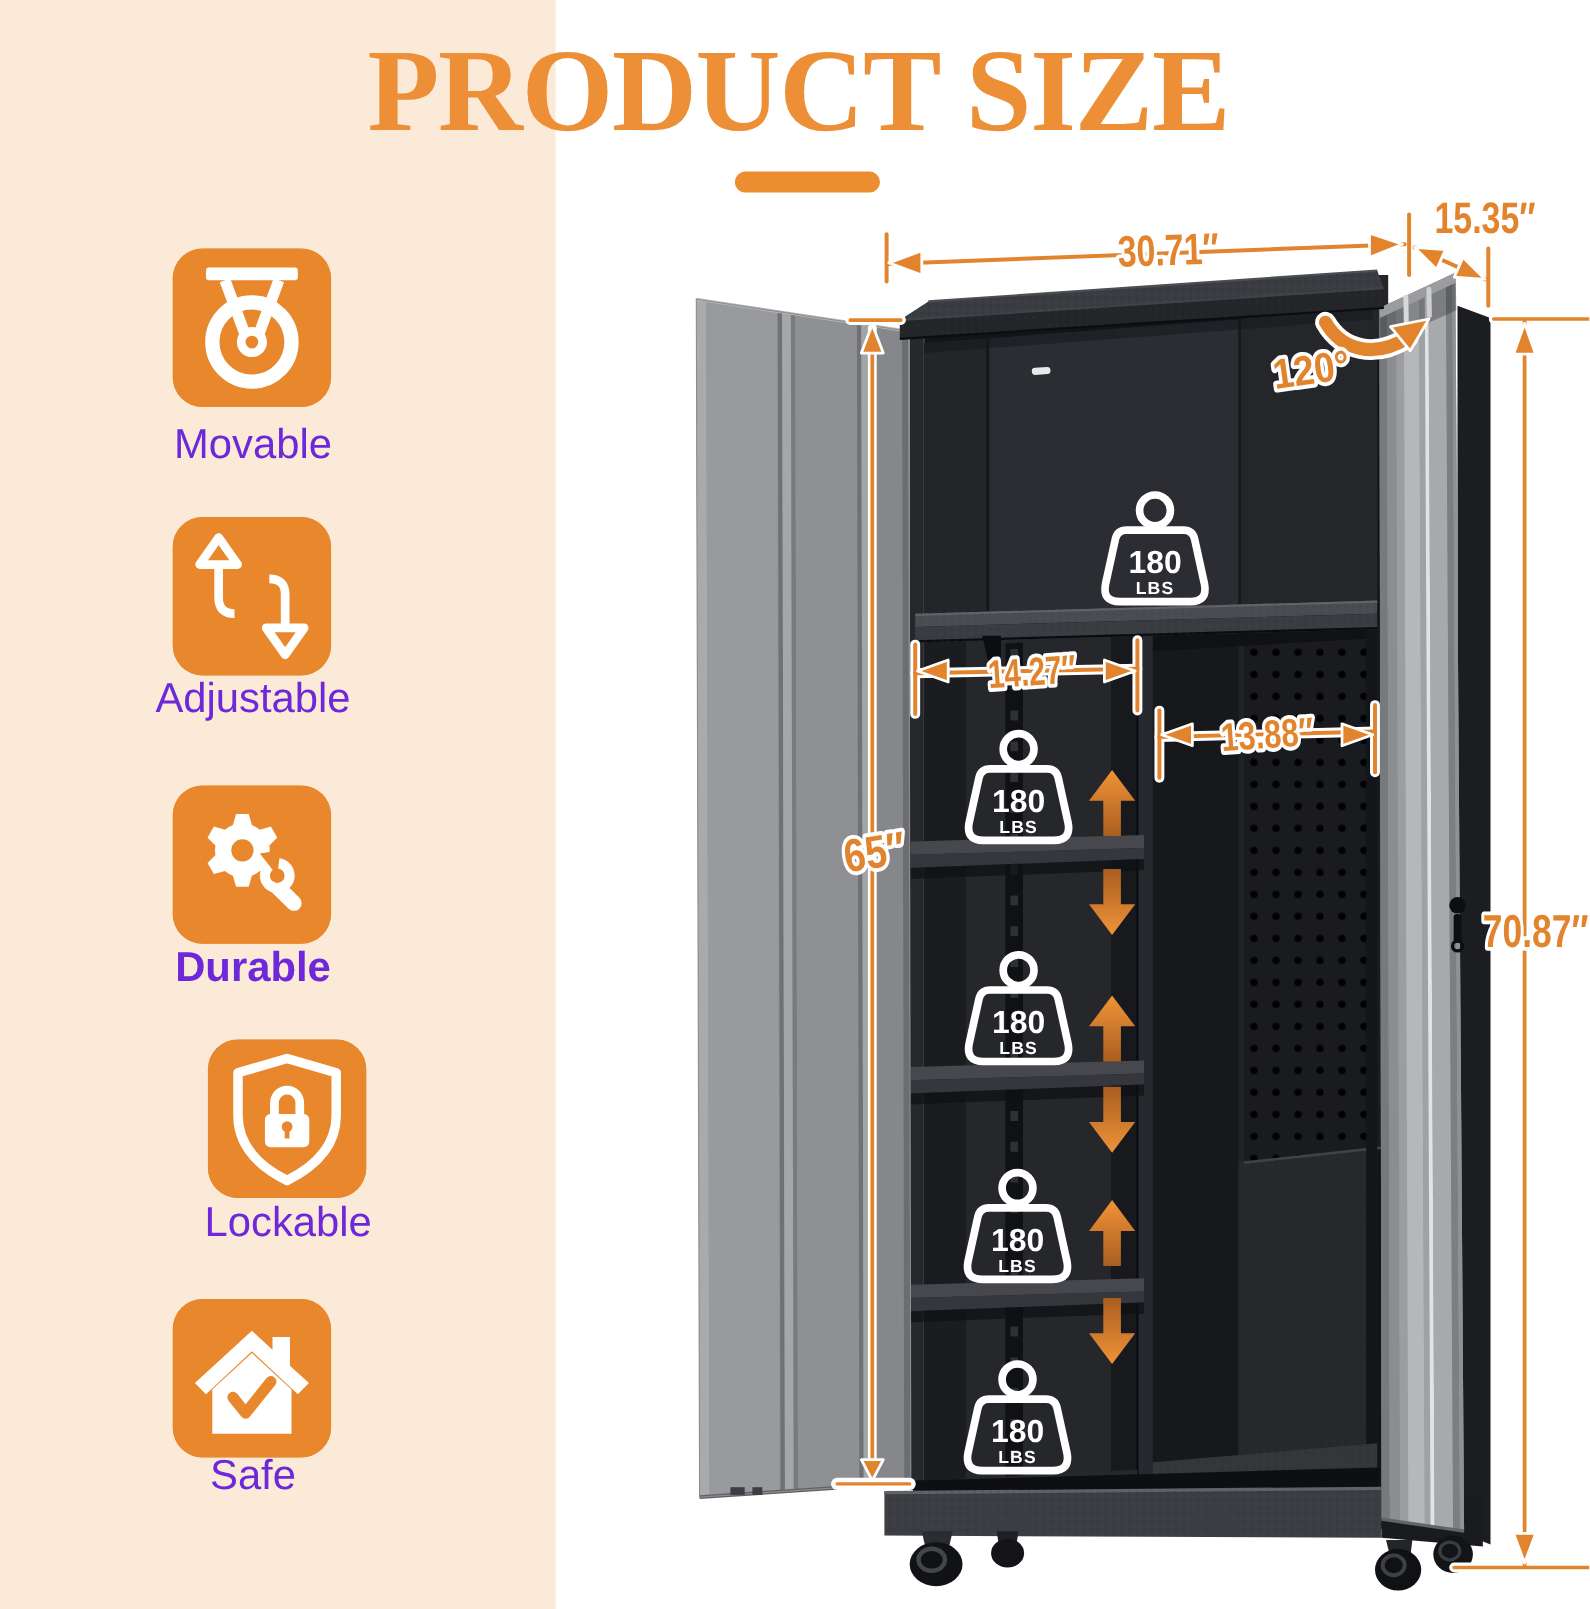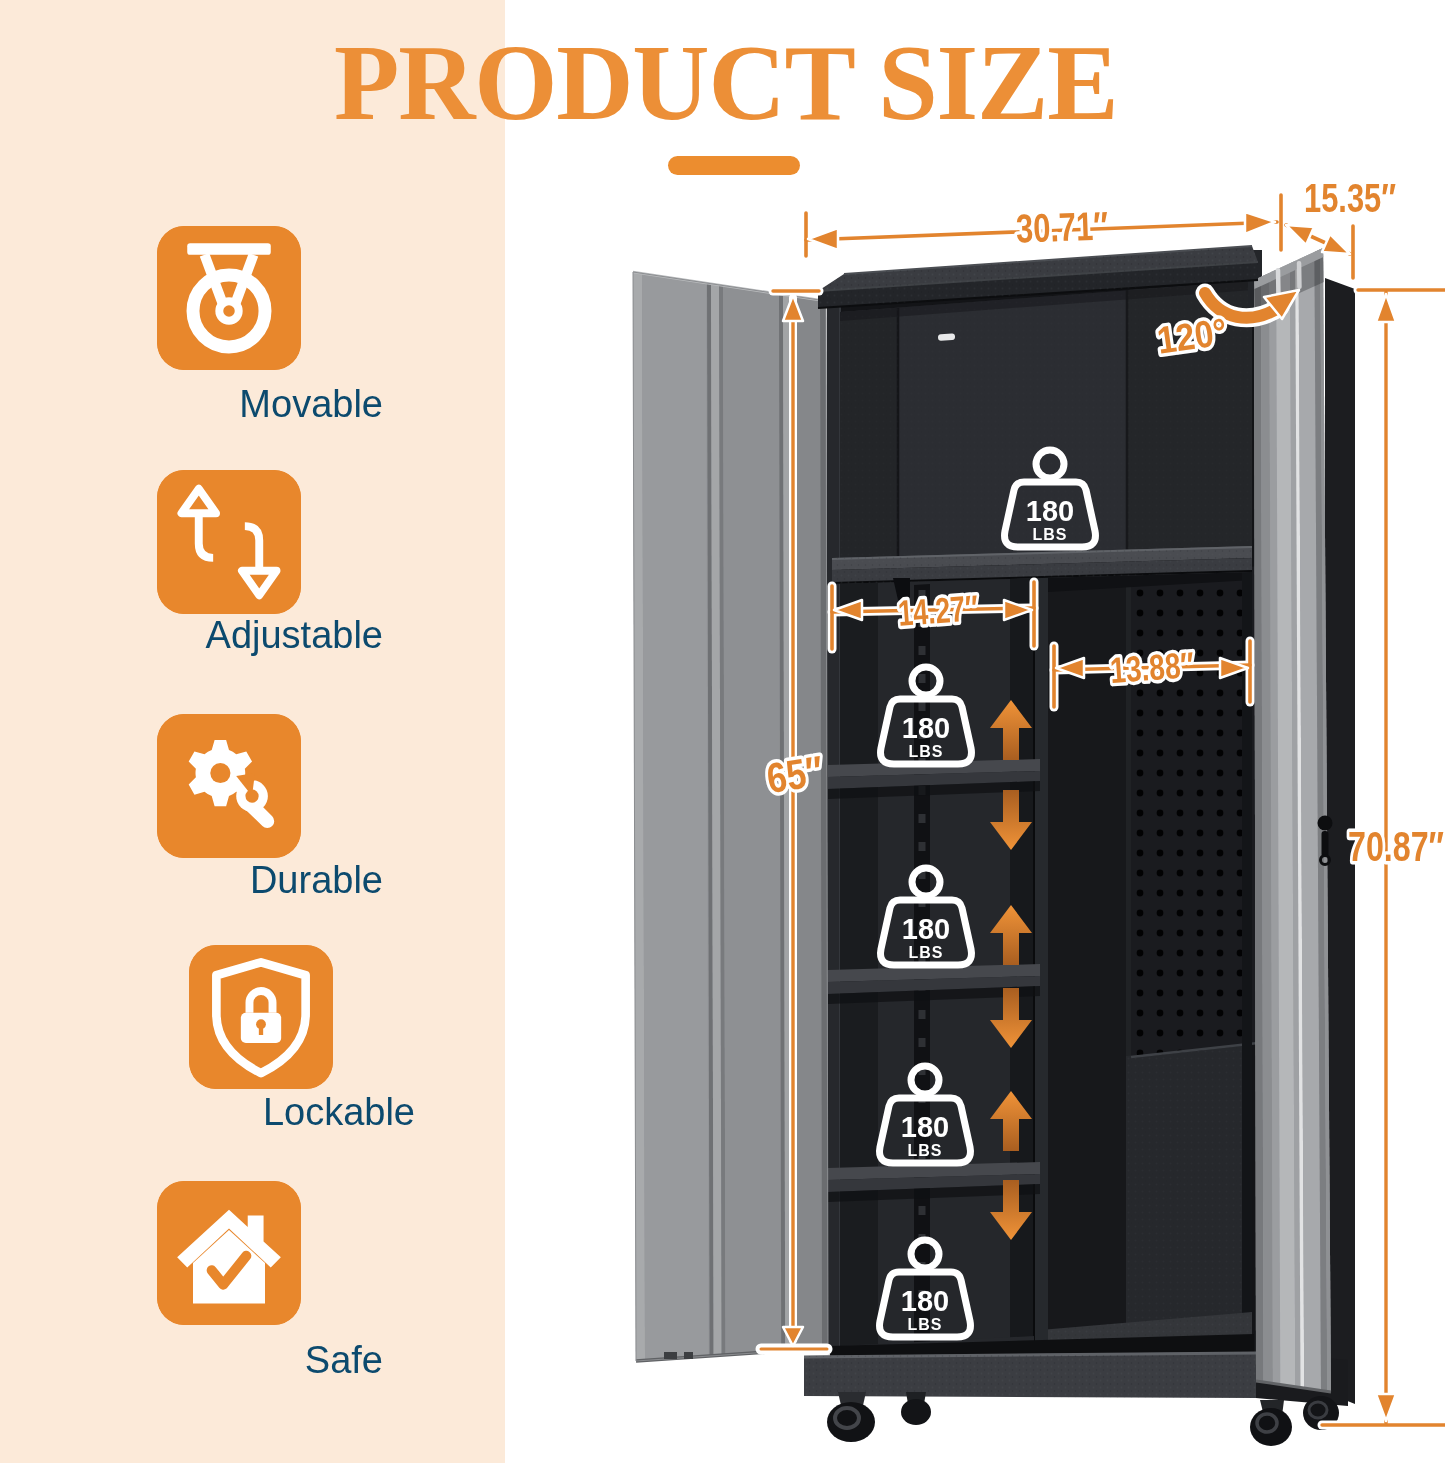--- a/index.html
+++ b/index.html
@@ -5,21 +5,21 @@
   html,body{margin:0;padding:0;}
   body{width:1445px;height:1463px;position:relative;background:#ffffff;overflow:hidden;
        font-family:"Liberation Sans", sans-serif;}
   .peach{position:absolute;left:0;top:0;width:505px;height:1463px;background:#fcead9;}
   .title{position:absolute;left:334px;top:31px;width:780px;height:130px;
          font-weight:bold;font-size:107px;letter-spacing:-1.2px;color:#ec8f37;
          white-space:nowrap;line-height:105px;font-family:Liberation Serif, serif;}
   .tbar{position:absolute;left:668px;top:156px;width:132px;height:19px;border-radius:10px;background:#ec8d2f;}
   .feat{position:absolute;left:157px;width:146px;text-align:center;}
   .fbox{width:144px;height:144px;border-radius:27px;background:#e8872c;display:block;}
-  .flab{position:absolute;left:-80px;width:306px;text-align:right;font-size:38px;color:#0c4a6e;letter-spacing:0px;}
+  .flab{position:absolute;left:-80px;width:306px;text-align:center;font-size:38px;color:#6d28d9;letter-spacing:0px;}
   svg.main{position:absolute;left:0;top:0;}
 </style>
 </head>
 <body>
 <div class="peach"></div>
 <div class="title">PRODUCT SIZE</div>
 <div class="tbar"></div>
 
 <div class="feat" style="top:226px;">
   <svg class="fbox" viewBox="0 0 100 100">
@@ -53,21 +53,21 @@
     <rect width="100" height="100" rx="19" fill="#e8872c"></rect>
     <g fill="#fff">
       <path d="M40 18 l8 0 2 7 a17 17 0 0 1 5 3 l7-2 4 7 -5 5 a17 17 0 0 1 0 6 l5 5 -4 7 -7-2 a17 17 0 0 1 -5 3 l-2 7 -8 0 -2-7 a17 17 0 0 1 -5-3 l-7 2 -4-7 5-5 a17 17 0 0 1 0-6 l-5-5 4-7 7 2 a17 17 0 0 1 5-3 Z"></path>
       <circle cx="44" cy="41" r="7" fill="#e8872c"></circle>
       <path d="M66 57 L80 71 a4.8 4.8 0 0 1 -6.8 6.8 L59 64 Z"></path>
       <circle cx="66" cy="57" r="11"></circle>
       <polygon points="66,57 55,43 68,41" fill="#e8872c"></polygon>
       <circle cx="66" cy="57" r="4.6" fill="#e8872c"></circle>
     </g>
   </svg>
-  <div class="flab" style="top:145px;">Durable</div>
+  <div class="flab" style="top:145px;font-weight:bold;">Durable</div>
 </div>
 
 <div class="feat" style="top:945px;margin-left:32px;">
   <svg class="fbox" viewBox="0 0 100 100">
     <rect width="100" height="100" rx="19" fill="#e8872c"></rect>
     <g>
       <path d="M50 12 L81 21 V48 C81 67 68 80 50 89 C32 80 19 67 19 48 V21 Z" stroke="#fff" stroke-width="6" fill="none" stroke-linejoin="round"></path>
       <path d="M42 47 v-7 a8 8 0 0 1 16 0 v7" stroke="#fff" stroke-width="5.5" fill="none"></path>
       <rect x="36" y="47" width="28" height="21" rx="3.5" fill="#fff"></rect>
       <circle cx="50" cy="55" r="3.4" fill="#e8872c"></circle>
@@ -79,21 +79,21 @@
 
 <div class="feat" style="top:1181px;">
   <svg class="fbox" viewBox="0 0 100 100">
     <rect width="100" height="100" rx="19" fill="#e8872c"></rect>
     <g fill="#fff">
       <path d="M14 53 L50 20 L63 32 L63 24 L74 24 L74 42 L86 53 L79 60 L50 33 L21 60 Z"></path>
       <path d="M25 57 L50 34 L75 57 L75 85 L25 85 Z"></path>
       <path d="M38 62 L46 72 L62 52" stroke="#e8872c" stroke-width="7" fill="none" stroke-linecap="round" stroke-linejoin="round"></path>
     </g>
   </svg>
-  <div class="flab" style="top:158px;">Safe</div>
+  <div class="flab" style="top:140px;">Safe</div>
 </div>
 
 <svg class="main" width="1445" height="1463" viewBox="0 0 1445 1463">
 <defs>
   <pattern id="spk" width="7" height="7" patternUnits="userSpaceOnUse">
     <circle cx="1.5" cy="1.5" r="0.9" fill="#585c63"></circle>
     <circle cx="4.5" cy="5" r="0.8" fill="#111318"></circle>
   </pattern>
   <pattern id="peg" x="1131" y="584" width="20" height="20" patternUnits="userSpaceOnUse">
     <circle cx="9" cy="9" r="3.4" fill="#020203"></circle>

